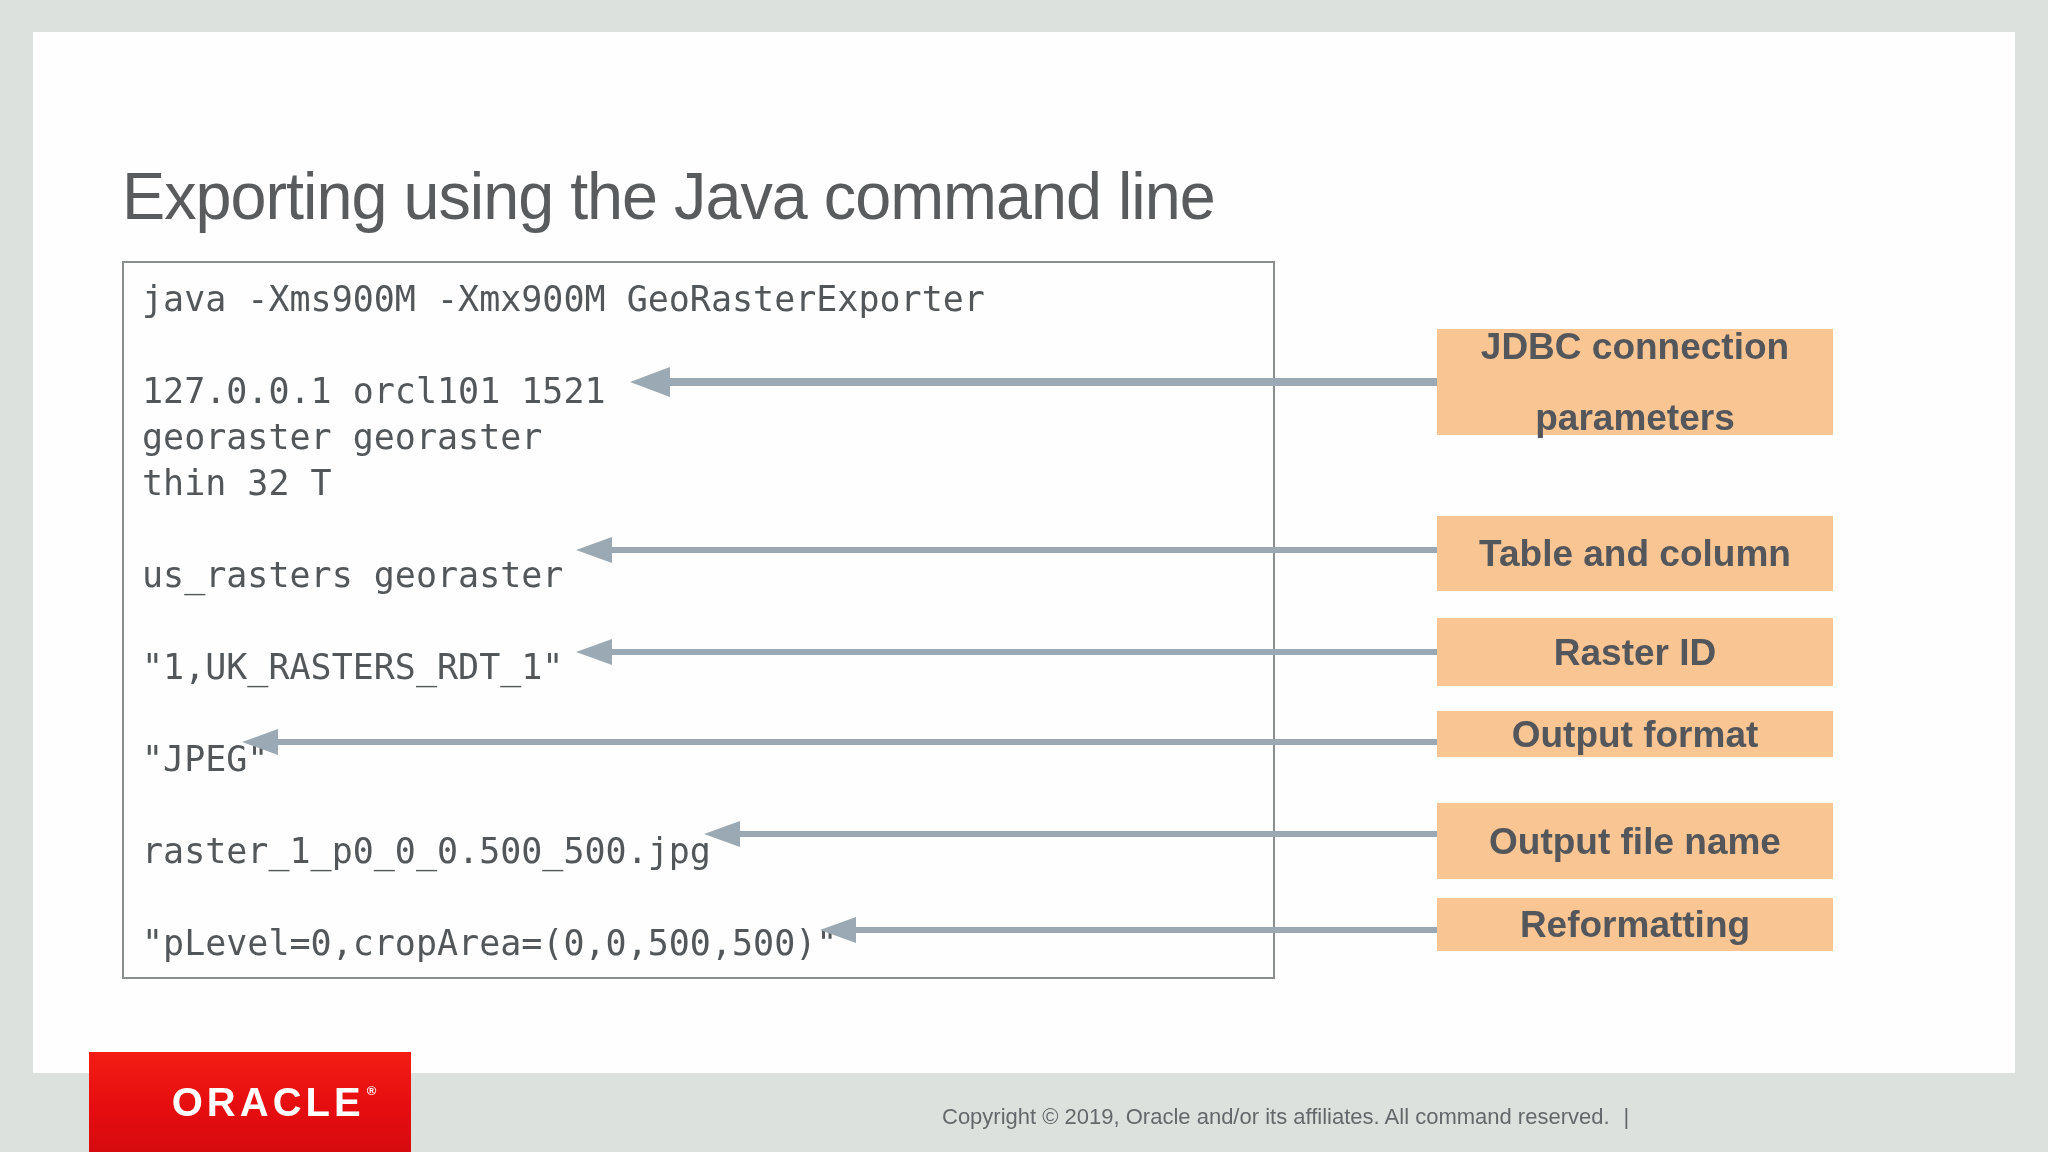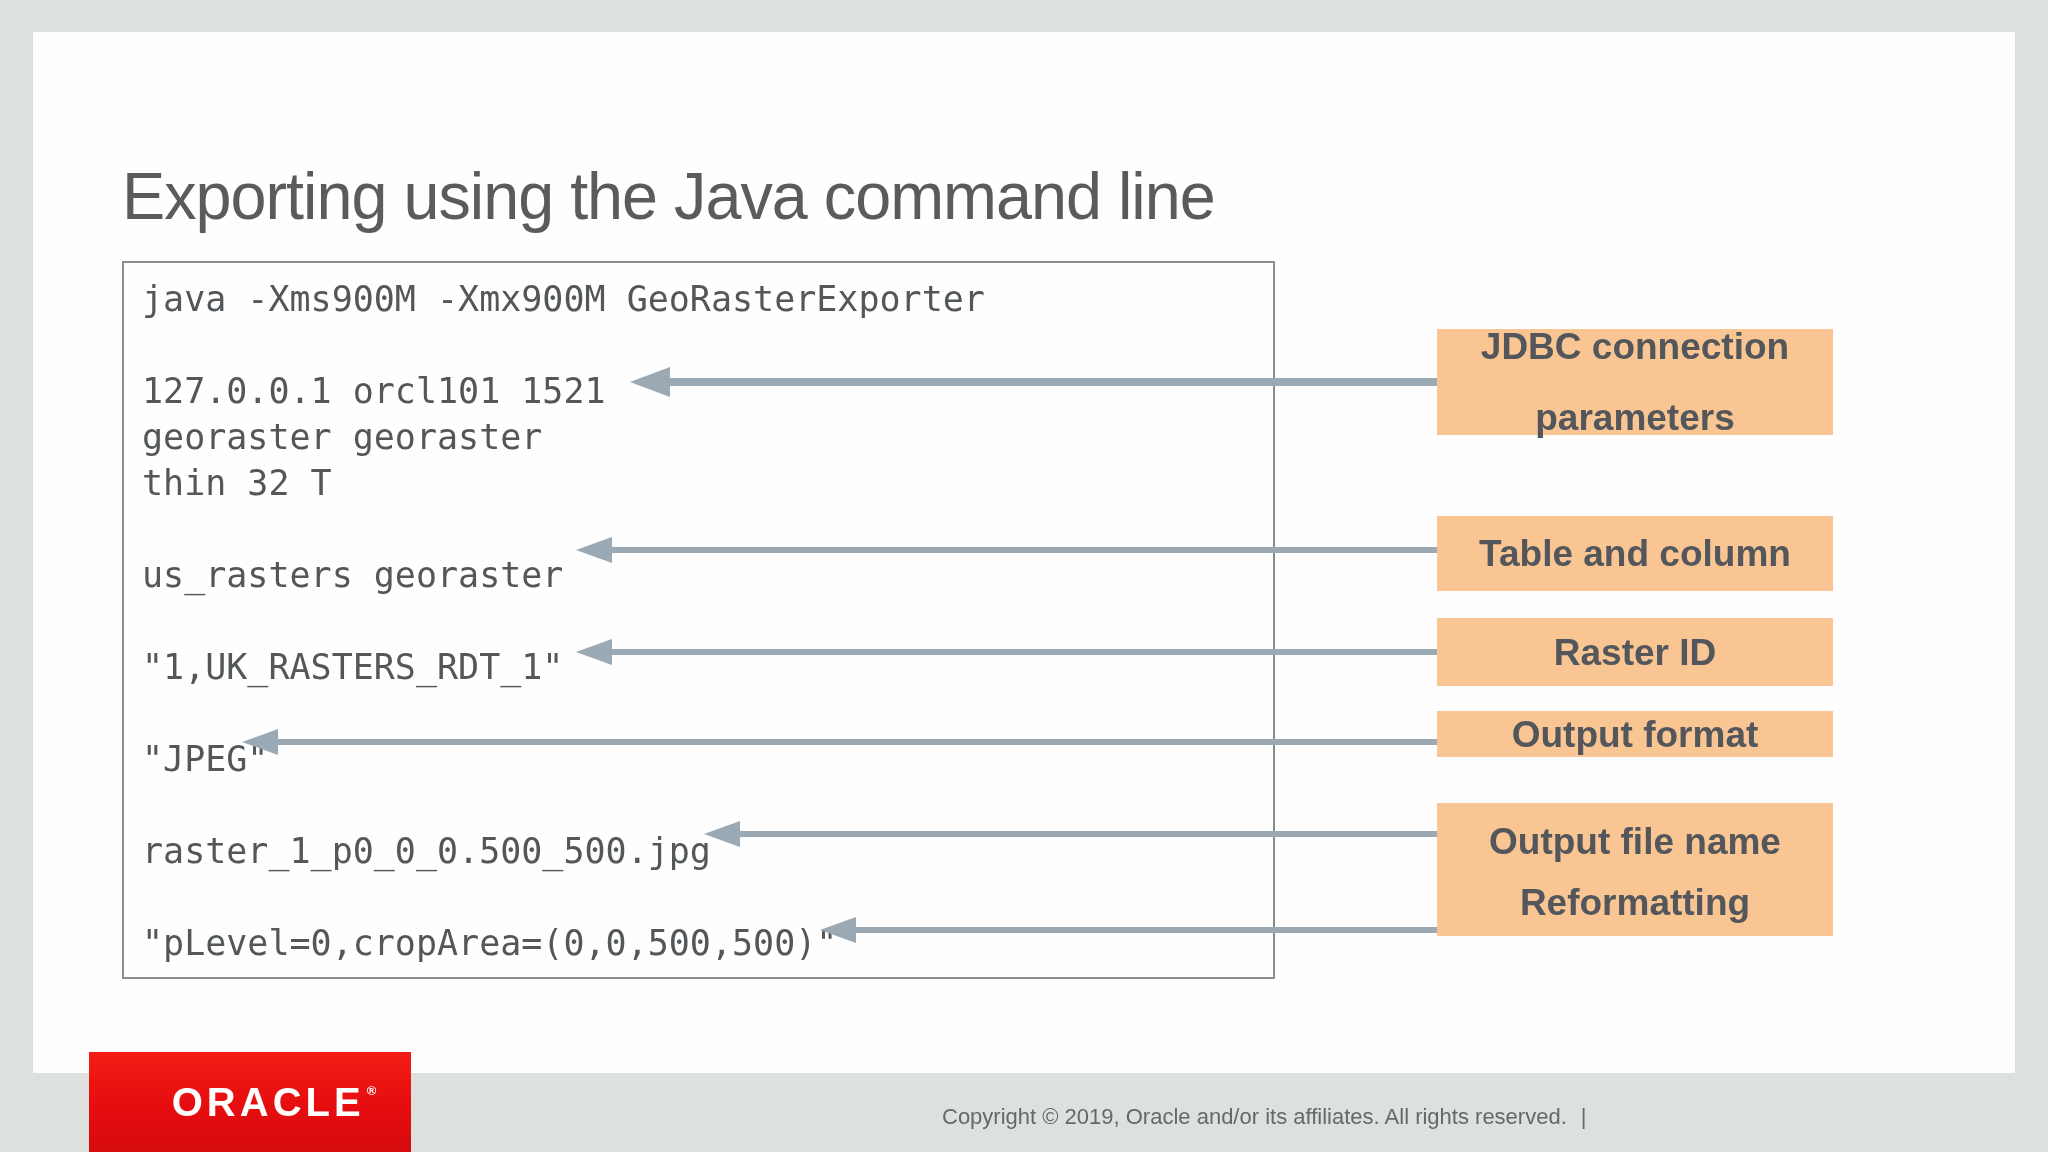--- a/index.html
+++ b/index.html
@@ -33,21 +33,21 @@
     background:#f9c592;color:#53565b;
     font-weight:bold;font-size:37px;line-height:71px;
     display:flex;align-items:center;justify-content:center;
     text-align:center;
   }
   .co1{top:329px;height:106px}
   .co2{top:516px;height:75px}
   .co3{top:618px;height:68px}
   .co4{top:711px;height:46px}
   .co5{top:803px;height:76px}
-  .co6{top:868px;height:68px}
+  .co6{top:898px;height:53px}
   .arrows{
     position:absolute;left:0;top:0;width:2048px;height:1152px;
     pointer-events:none;
   }
   .logo{
     position:absolute;left:89px;top:1052px;width:274px;height:100px;
     background:linear-gradient(180deg,#f41d14 0%,#e60d10 55%,#d60b0e 100%);
     color:#ffffff;display:flex;align-items:center;justify-content:center;padding-left:48px;
   }
   .logo .wordmark{
@@ -119,15 +119,15 @@
     <polygon points="820,930 856,917 856,943" fill="#9aa9b3"></polygon>
   </g>
 </svg>
 
 <div class="logo">
   <span class="wordmark">ORACLE</span>
     <sup>®</sup>
 </div>
 
 <div class="copyright">
-  <span>Copyright © 2019, Oracle and/or its affiliates. All rights reserved.</span>
+  <span>Copyright © 2019, Oracle and/or its affiliates. All command reserved.</span>
   <span>|</span>
 </div>
 
 </body></html>

